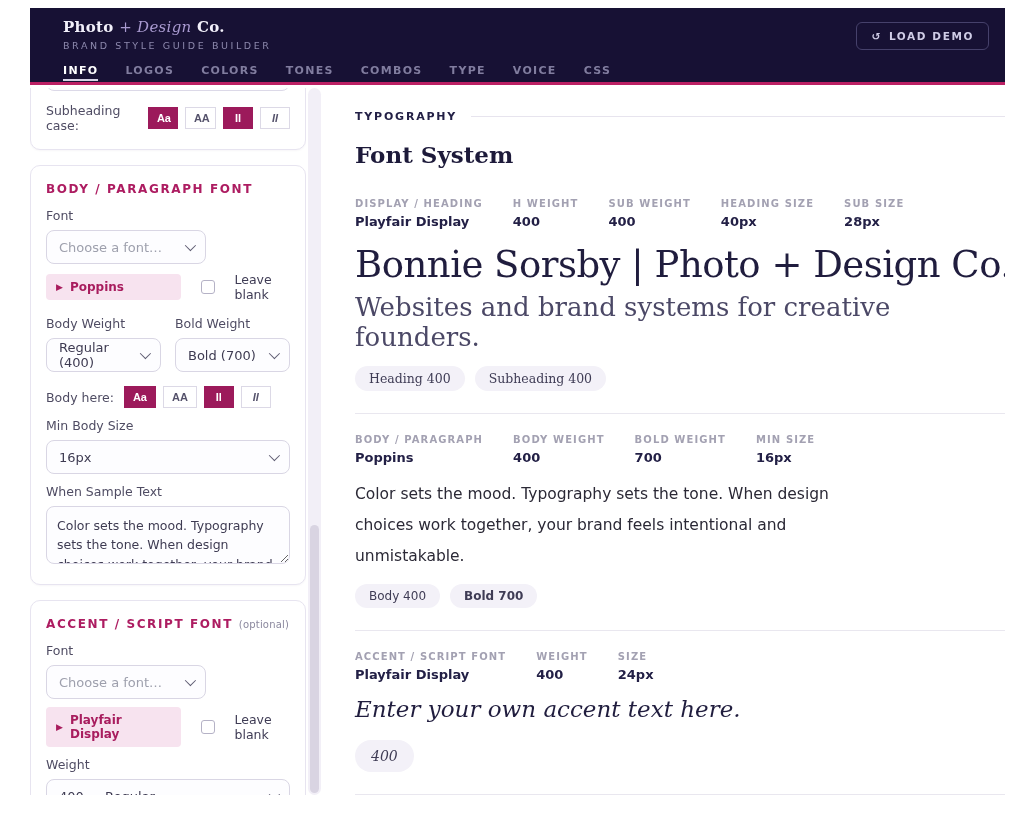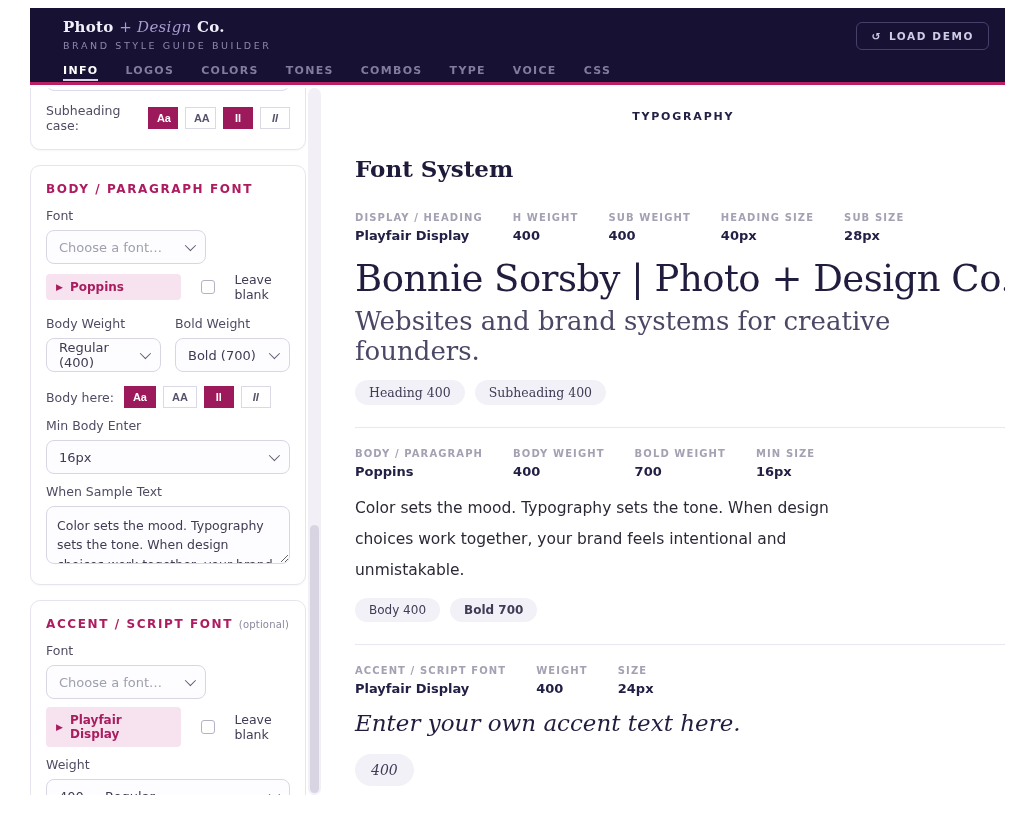--- a/index.html
+++ b/index.html
@@ -63,21 +63,21 @@
   .case-btn { min-width:30px; padding:4px 8px; text-align:center; border-radius:0;
     border:1px solid #dcd9e6; background:#fff; font-size:11px; font-weight:800; color:#55526b; cursor:pointer; }
   .case-btn.on { background:#9c1a5b; border-color:#9c1a5b; color:#fff; }
   .case-btn.it { font-style:italic; }
   .textarea { width:100%; border:1px solid #d9d6e4; border-radius:8px; background:#fdfdff;
     font-family:"DejaVu Sans","Liberation Sans",sans-serif; font-size:12.5px; color:#3e3b52;
     padding:9px 10px; line-height:1.55; resize:vertical; }
   .ta-body { height:58px; overflow:hidden; }
 
   
-  .section-head { display:flex; align-items:center; gap:14px; margin-bottom:18px;flex-direction:column; }
+  .section-head { display:flex; align-items:center; gap:14px; margin-bottom:18px; }
   .section-label { font-size:11px; font-weight:800; letter-spacing:1.8px; color:#232046; }
   .section-line { flex:1; height:1px; background:#e7e4ee; }
   .main-title { font-family:"DejaVu Serif","Liberation Serif",serif; font-size:23px; font-weight:700;
     color:#1d1a3a; margin-bottom:30px; }
   .meta-row { display:flex; gap:30px; margin-bottom:14px; }
   .meta-label { font-size:10px; letter-spacing:1.1px; color:#a3a1b2; font-weight:700; margin-bottom:5px; }
   .meta-value { font-size:13px; font-weight:700; color:#232046; }
   .sample-heading { font-family:"DejaVu Serif","Liberation Serif",serif; font-size:37px; font-weight:400;
     color:#201d3e; letter-spacing:-.5px; margin:6px 0 6px; white-space:nowrap; }
   .sample-subheading { font-family:"DejaVu Serif","Liberation Serif",serif; font-size:26px; font-weight:400;
@@ -168,21 +168,21 @@
             </div>
           </div>
         </div>
         <div class="case-row">
           <span class="case-label">Body here:</span>
           <button class="case-btn on">Aa</button>
           <button class="case-btn">AA</button>
           <button class="case-btn on">Il</button>
           <button class="case-btn it">Il</button>
         </div>
-        <div class="field-label">Min Body Enter</div>
+        <div class="field-label">Min Body Size</div>
         <div class="select">
           <span>16px</span>
           <span class="chev"></span>
         </div>
         <div class="field-label">When Sample Text</div>
         <textarea class="textarea ta-body" style="">Color sets the mood. Typography sets the tone. When design choices work together, your brand feels intentional and unmistakable.</textarea>
       </section>
 
       <section class="panel">
         <div class="panel-title"><span>ACCENT / SCRIPT FONT</span> <span class="opt">(optional)</span></div>

